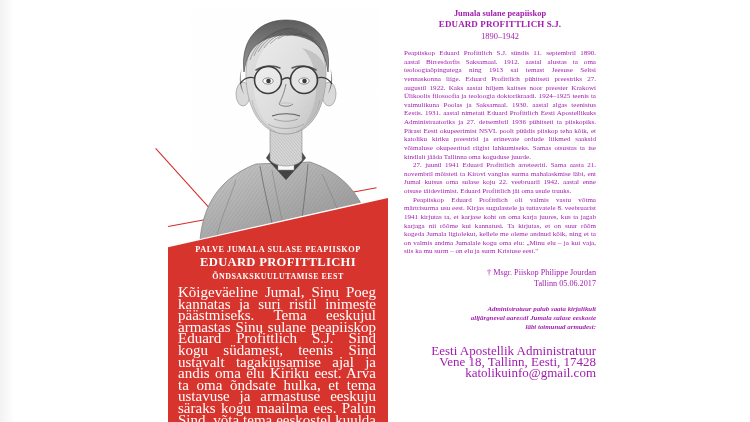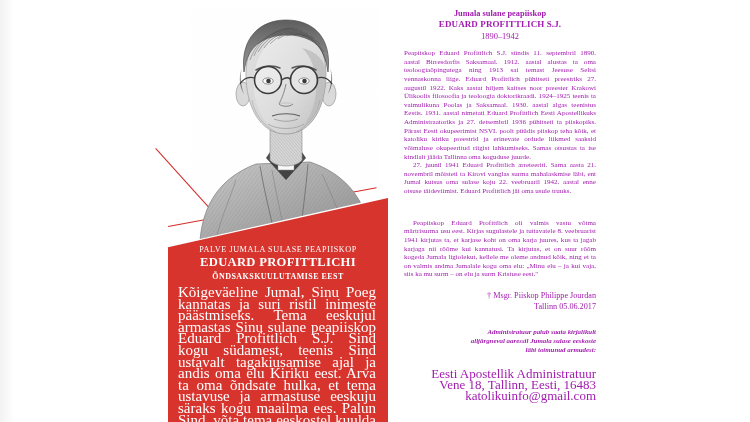--- a/index.html
+++ b/index.html
@@ -48,21 +48,21 @@
   #red-edge-gap{
     position:absolute;left:168px;top:196px;width:220px;height:226px;
     background:#ffffff;
     clip-path:polygon(0% 22.2%, 100% 0.2%, 100% 2.0%, 0% 24.0%);
   }
 
   .banner-head{
     position:absolute;left:176px;top:244px;width:204px;
     text-align:center;color:#ffffff;
   }
-  .bh-1{font-size:8.2px;letter-spacing:.55px;font-weight:normal;
+  .bh-1{font-size:8.2px;letter-spacing:.55px;font-weight:bold;
         text-transform:uppercase;line-height:11px;}
   .bh-2{font-size:12.6px;letter-spacing:.3px;font-weight:bold;
         text-transform:uppercase;line-height:15px;margin-top:0;}
   .bh-3{font-size:8.0px;letter-spacing:.45px;font-weight:bold;
         text-transform:uppercase;line-height:11px;margin-top:1px;}
 
   #prayer-body{
     position:absolute;left:178px;top:287px;width:198px;
     color:#ffffff;font-size:15px;line-height:11.6px;
     text-align:justify;text-justify:inter-word;
@@ -83,21 +83,21 @@
   .bt-2{font-size:9.0px;font-weight:bold;line-height:11.5px;
         letter-spacing:.1px;}
   .bt-3{font-size:8.4px;line-height:11.5px;}
 
   .bio-p{
     font-size:7.05px;line-height:8.62px;text-align:justify;
     text-justify:inter-word;margin:0;
   }
   #bio-p1{margin-top:7px;}
   #bio-p2{text-indent:9px;}
-  #bio-p3{text-indent:9px;margin-top:23px;}
+  #bio-p3{text-indent:9px;}
 
   #signature{
     text-align:right;font-size:8.2px;line-height:11.2px;
     margin-top:11px;
   }
   #admin-note{
     text-align:right;font-size:6.9px;line-height:9.0px;
     font-style:italic;font-weight:bold;margin-top:15px;
   }
   #contact{
@@ -239,18 +239,18 @@
     </div>
 
     <div id="admin-note">
       <div>Administratuur palub saata kirjalikult</div>
       <div>alljärgneval aaressil Jumala sulase eeskoste</div>
       <div>läbi toimunud armudest:</div>
     </div>
 
     <div id="contact">
       <div>Eesti Apostellik Administratuur</div>
-      <div>Vene 18, Tallinn, Eesti, 16483</div>
+      <div>Vene 18, Tallinn, Eesti, 17428</div>
       <div>katolikuinfo@gmail.com</div>
     </div>
   </div>
 
 </div>
 
 </body></html>

